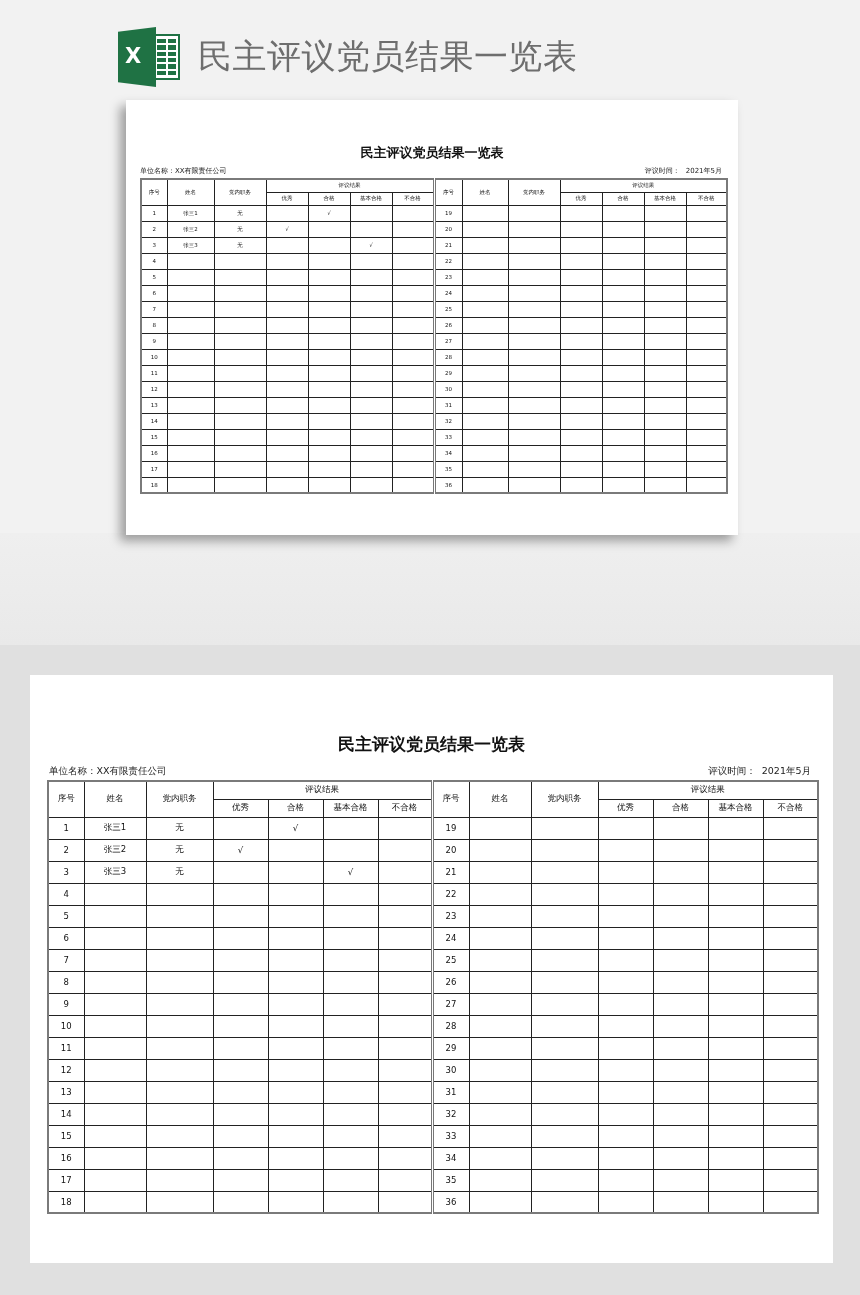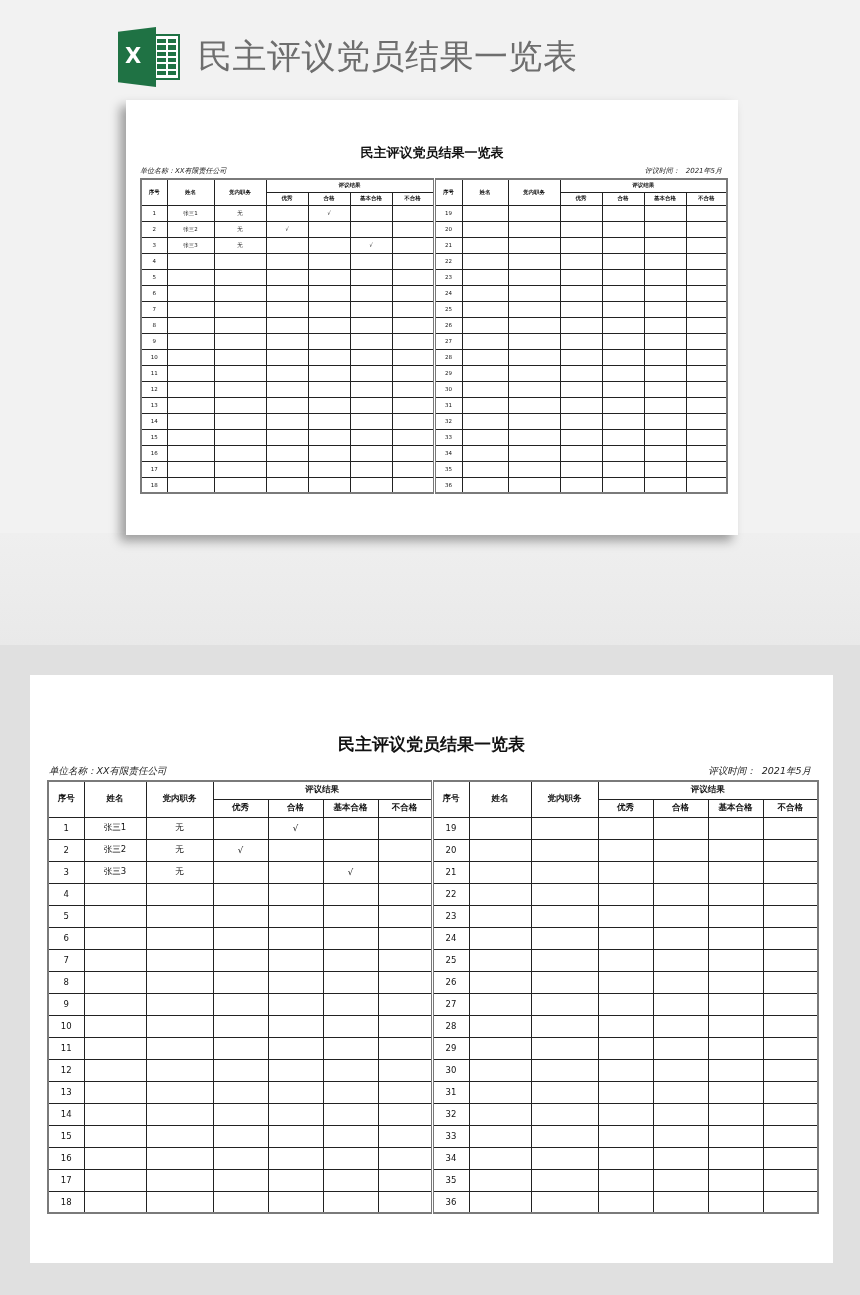--- a/index.html
+++ b/index.html
@@ -16,26 +16,26 @@
   .xl-icon .book span { position: absolute; left: 7px; top: 17px; color: #fff; font-family: "DejaVu Sans", sans-serif; font-weight: bold; font-size: 21px; }
   .xl-icon .sheet { position: absolute; left: 38px; top: 7px; width: 24px; height: 46px; background: #fff; border: 2px solid #1f7244; border-left: none; display: grid; grid-template-columns: 1fr 1fr; grid-template-rows: repeat(6, 1fr); gap: 2px; padding: 3px 2px 3px 1px; }
   .xl-icon .sheet i { background: #1f7244; }
   .brand-title { margin-left: 14px; font-size: 34px; color: #6e6e6e; letter-spacing: 0.5px; font-weight: normal; }
 
   .page { position: absolute; background: #fff; }
   .page.small { left: 126px; top: 100px; width: 612px; height: 435px; box-shadow: -6px 6px 10px rgba(0,0,0,0.35); }
   .page.big { left: 30px; top: 675px; width: 803px; height: 588px; }
 
   .doc-title { position: absolute; left: 0; right: 0; text-align: center; font-weight: bold; color: #111; }
-  .meta-left, .meta-right { position: absolute; color: #222; white-space: nowrap; font-style: italic; }
+  .meta-left, .meta-right { position: absolute; color: #222; white-space: nowrap; }
   .meta-right span + span { margin-left: 6px; }
 
   table.sheet { position: absolute; border-collapse: collapse; table-layout: fixed; background: #fff; }
   table.sheet td, table.sheet th { border: 1px solid #222; text-align: center; vertical-align: middle; overflow: hidden; white-space: nowrap; font-weight: normal; color: #111; }
-  table.sheet th { font-weight: bold; }
+  table.sheet th { font-weight: normal; }
   table.sheet { border: 2px solid #7a7a7a; }
   table.sheet td.split, table.sheet th.split { border-left: 3px double #777; }
 
   
   .small .doc-title { top: 44px; font-size: 13px; }
   .small .meta-left { left: 14px; top: 66px; font-size: 7px; }
   .small .meta-right { right: 16px; top: 66px; font-size: 7px; }
   .small table.sheet { left: 14px; top: 78px; width: 586px; }
   .small table.sheet th, .small table.sheet td { font-size: 5.5px; height: 16px; }
   .small table.sheet tr.hdr1 th, .small table.sheet tr.hdr2 th { height: 13px; }

